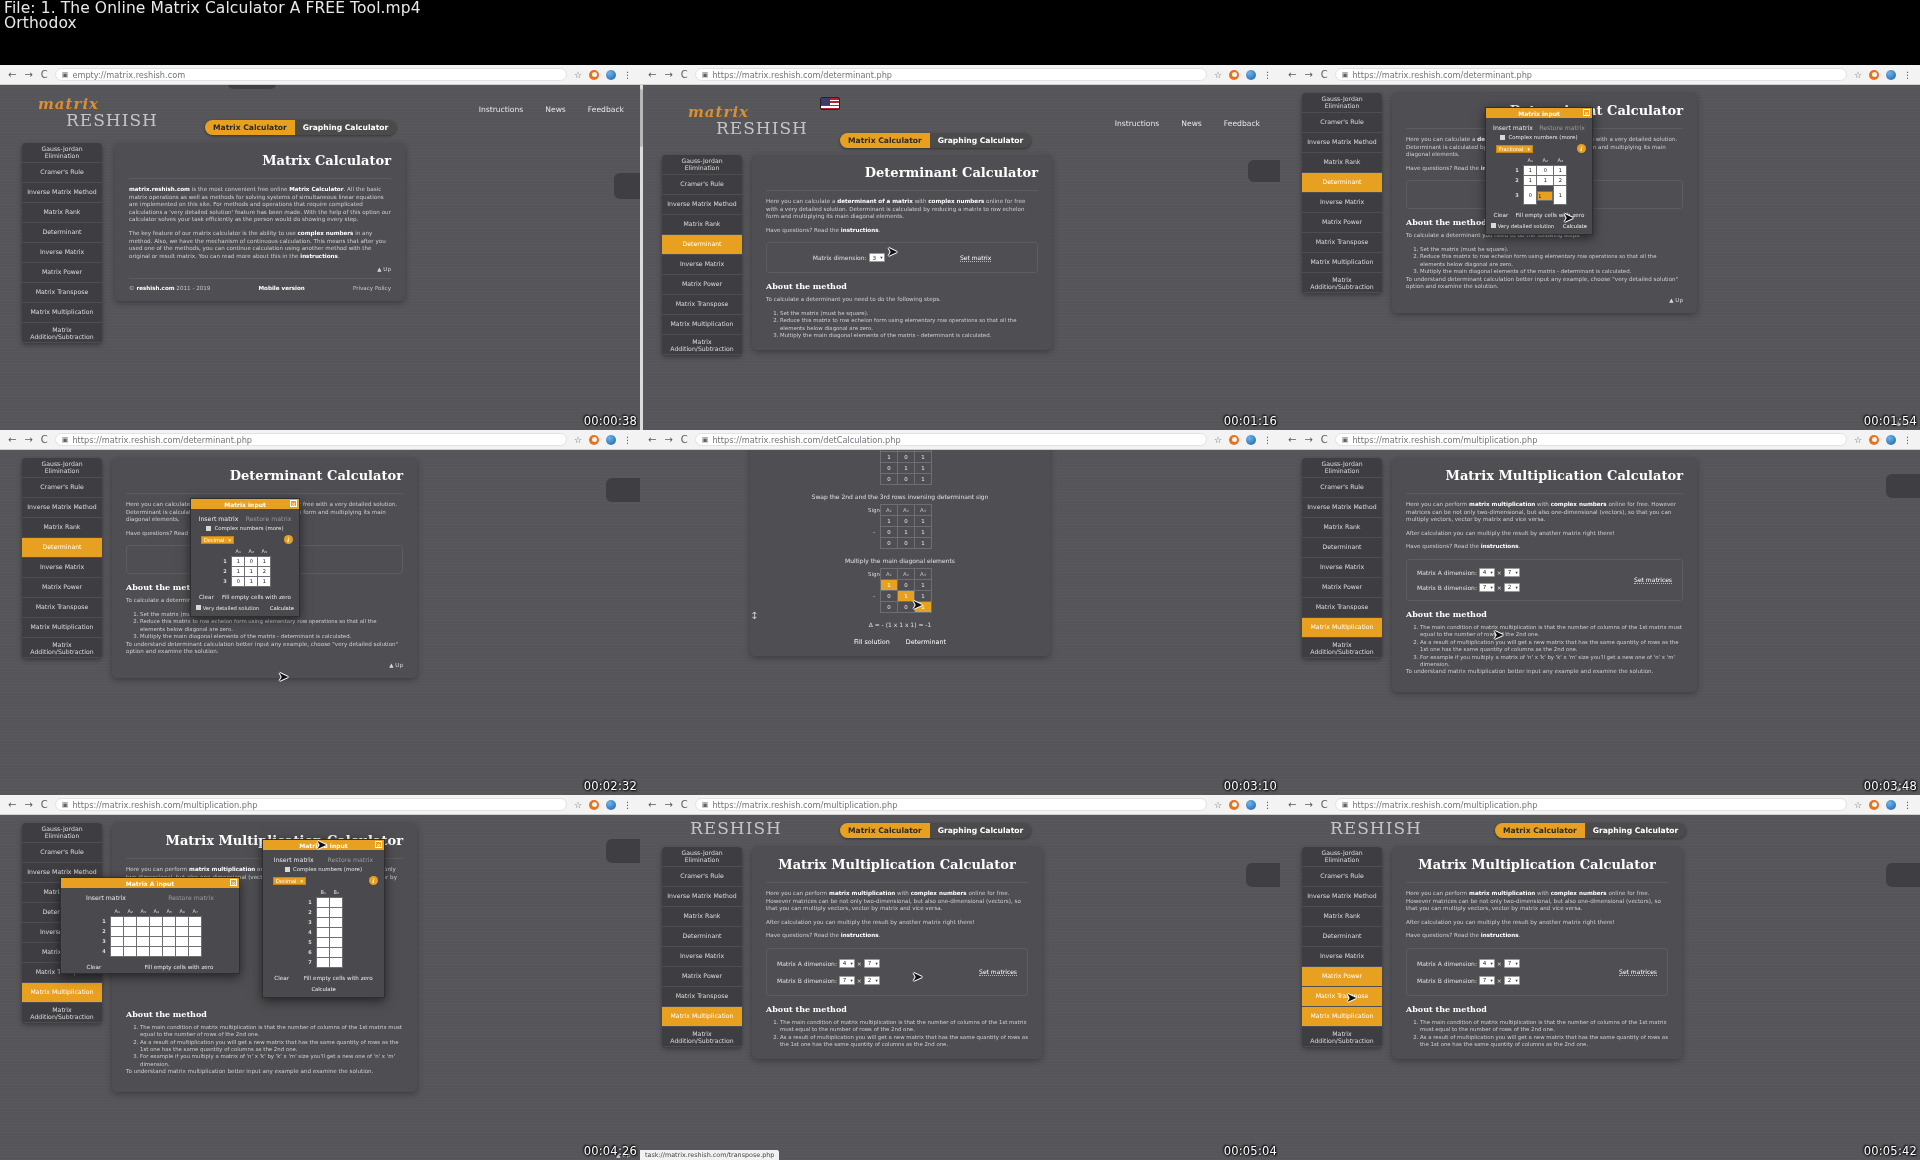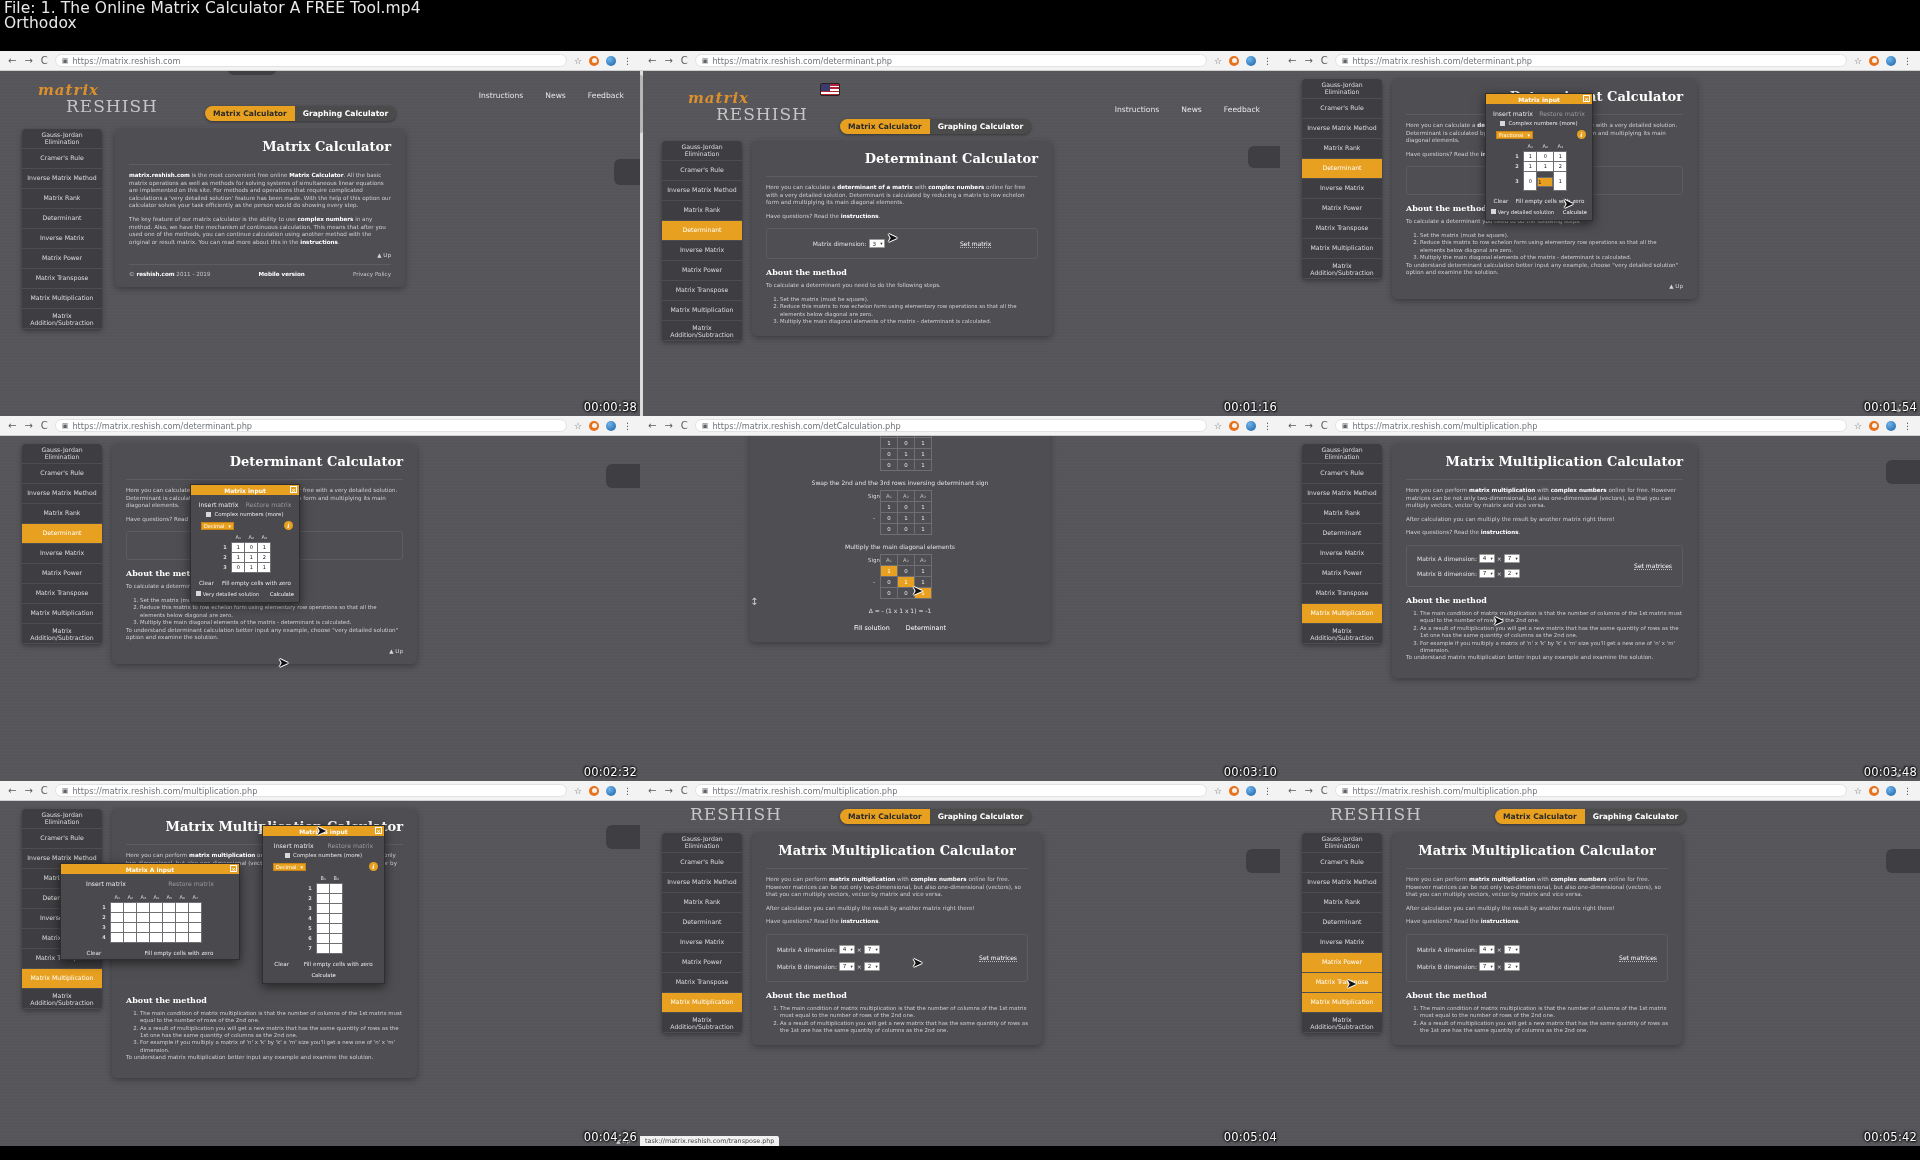--- a/index.html
+++ b/index.html
@@ -4,21 +4,21 @@
 <style>
   * { box-sizing: border-box; margin:0; padding:0; }
   html,body { background:#000; }
   body {
     width:1920px; height:1160px;
     font-family:"DejaVu Sans", sans-serif;
     overflow:hidden;
   }
   
   #meta-header{
-    width:1920px; height:51px; background:#000; color:#e8e8e8;
+    width:1920px; height:65px; background:#000; color:#e8e8e8;
     padding:1px 4px 0 4px; font-size:15.5px; line-height:15px;
     font-family:"DejaVu Sans", sans-serif; letter-spacing:.1px;
   }
   #meta-header div{ white-space:nowrap; }
 
   
   #mosaic{
     width:1920px; height:1095px;
     display:grid;
     grid-template-columns:repeat(3, 640px);
@@ -221,21 +221,21 @@
 
   <div class="cell">
     <div class="chrome">
       <span class="nav">
         <span>←</span>
         <span>→</span>
         <span>C</span>
       </span>
       <span class="urlbar">
         <span class="lock">▣</span>
-        <span>https://matrix.reshish.com</span>
+        <span>empty://matrix.reshish.com</span>
       </span>
       <span class="right">
         <span class="star">☆</span>
         <span class="dot-o"></span>
         <span class="dot-b"></span>
         <span class="kebab">⋮</span>
       </span>
     </div>
     <div class="page">
       <div class="tabstub" style="left:228px;top:-6px;width:48px;height:10px;"></div>

